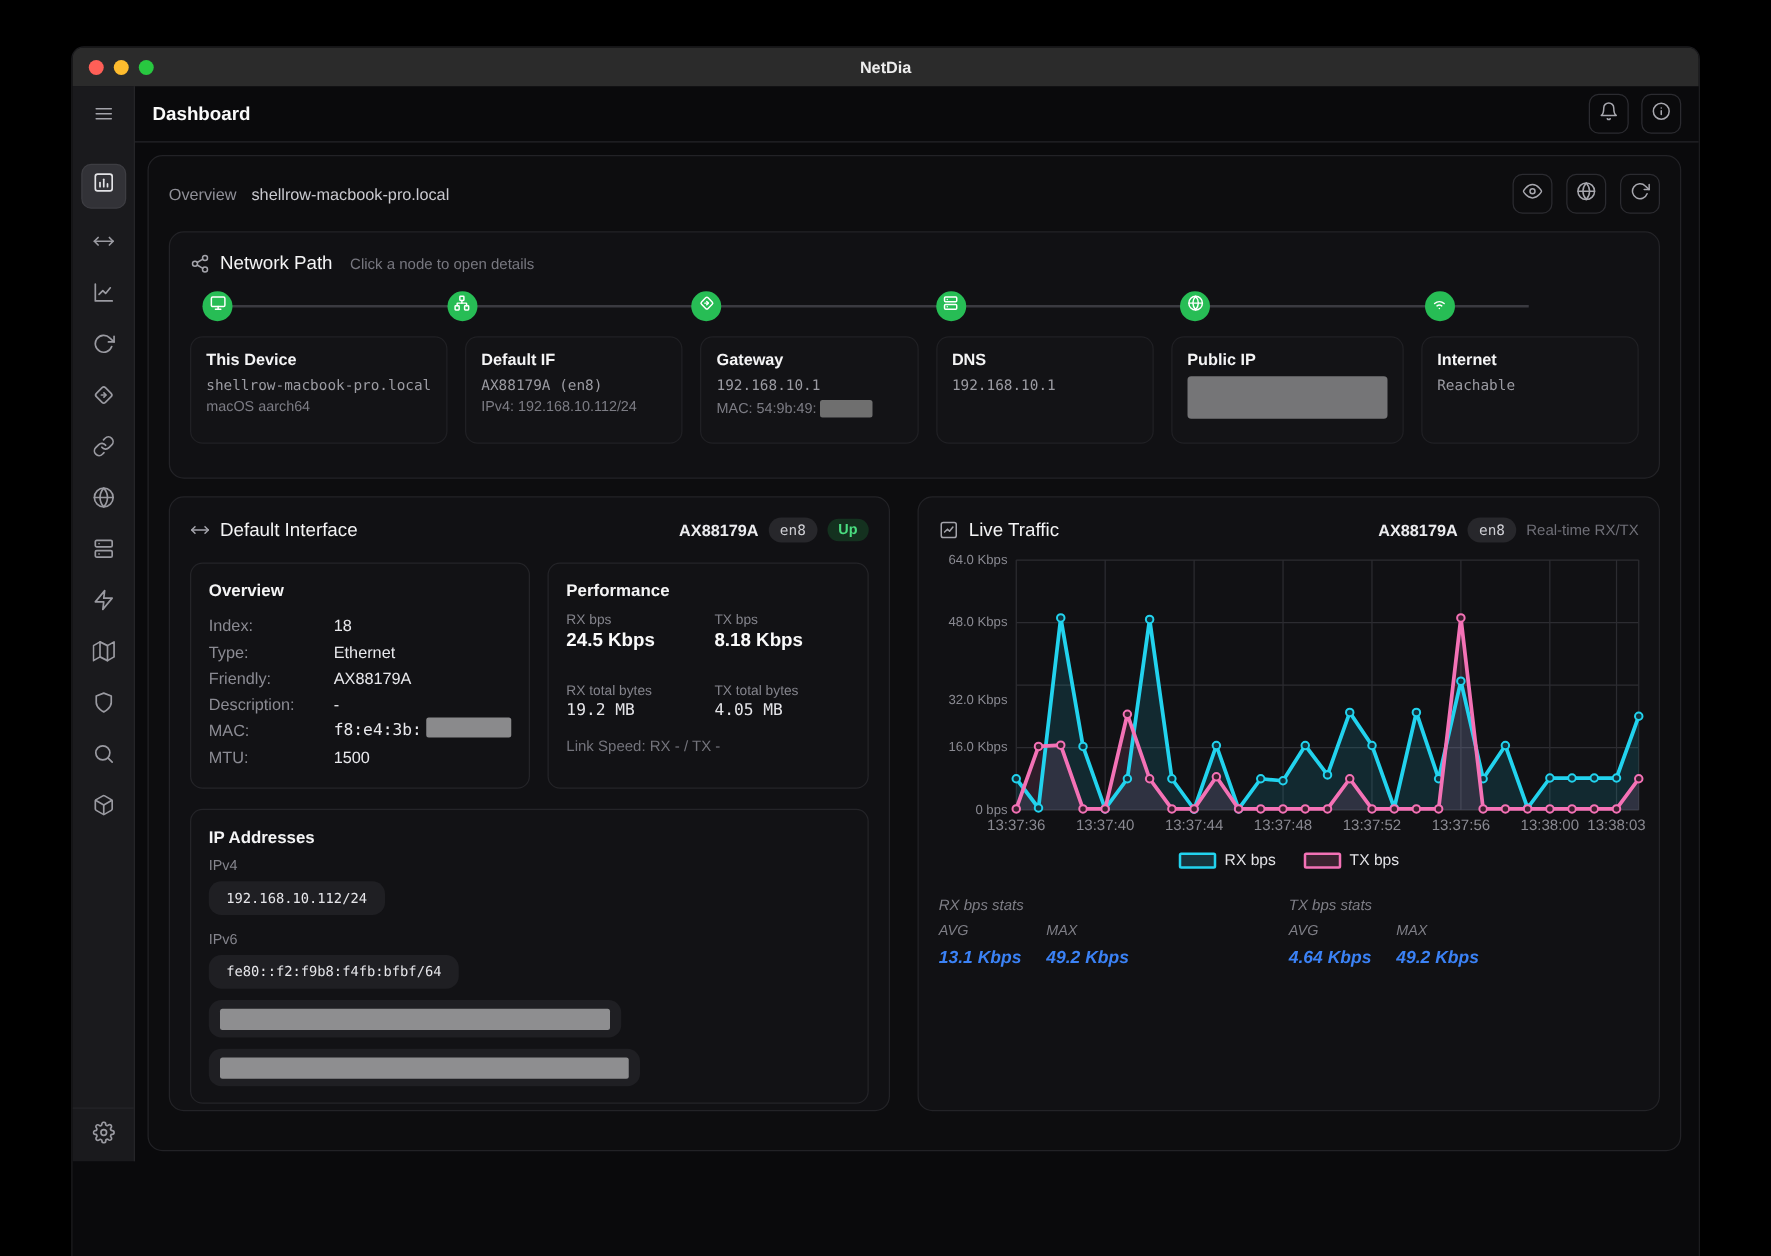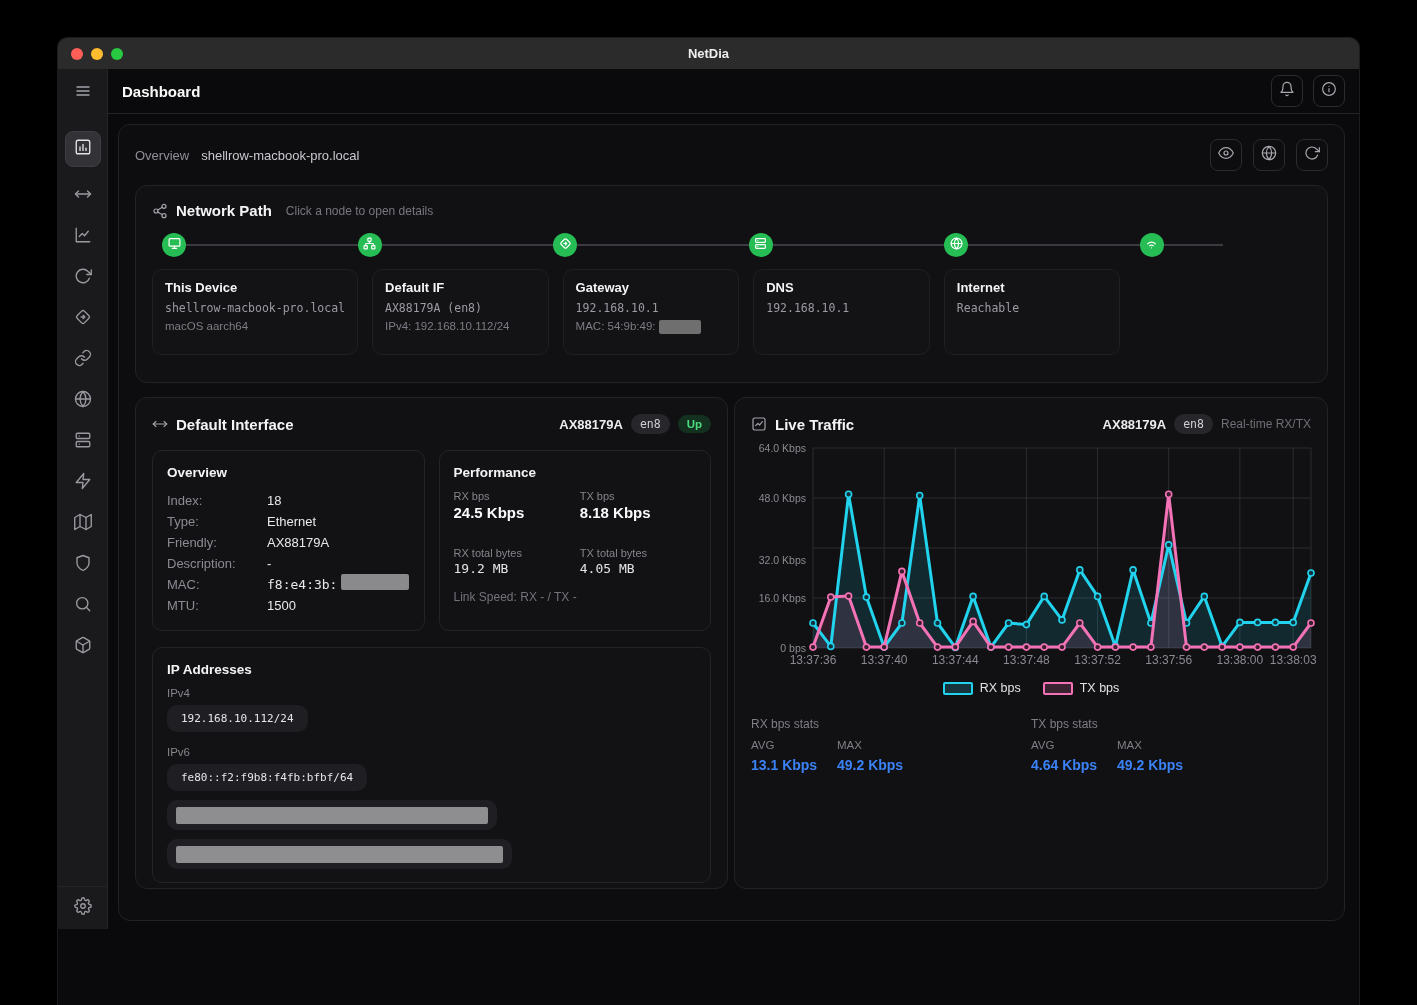--- a/index.html
+++ b/index.html
@@ -40,21 +40,21 @@
   .overview-label { font-size:13px; color:#8f8f97; }
   .overview-host { font-size:13px; color:#c9c9cf; margin-left:12px; }
   .overview-actions { margin-left:auto; display:flex; gap:11px; }
 
   
   .panel { background:#111114; border:1px solid #232327; border-radius:12px; padding:16px; }
   .np-panel { margin:0 16px; height:198px; }
   .panel-head { display:flex; align-items:center; gap:8px; }
   .panel-icon { color:#a3a3aa; display:flex; }
   .panel-icon svg { width:16px; height:16px; }
-  .panel-title { font-size:15px; font-weight:bold; color:#f4f4f5; }
+  .panel-title { font-size:15px; font-weight:normal; color:#f4f4f5; }
   .panel-sub { font-size:12px; color:#77777f; margin-left:6px; }
   .head-right { margin-left:auto; display:flex; align-items:center; gap:8px; }
   .if-name { font-size:13px; font-weight:bold; color:#ececef; }
   .badge { font-size:11.5px; padding:3px 9px; border-radius:999px; background:#27272b; color:#cfcfd4; font-family:"DejaVu Sans Mono",monospace; }
   .badge.up { background:#14311f; color:#4ade80; font-weight:bold; font-family:"Liberation Sans",sans-serif; }
   .rt-label { font-size:12px; color:#6f6f77; font-weight:normal; }
 
   
   .dots-row { position:relative; margin:14px 0 12px; height:24px; }
   .dots-line { position:absolute; left:26px; right:88px; top:11px; height:2px; background:#3a3a40; }
@@ -62,21 +62,21 @@
   .dot { position:relative; width:24px; height:24px; margin-left:10px; border-radius:50%; background:#27bd55; color:#fff; display:flex; align-items:center; justify-content:center; cursor:pointer; }
   .dot svg { width:13px; height:13px; }
   .np-card { border:1px solid #202024; background:#131316; border-radius:10px; padding:10px 12px; min-height:86px; cursor:pointer; }
   .np-card-title { font-size:13px; font-weight:bold; color:#f4f4f5; margin-bottom:6px; }
   .np-line1 { font-size:11.5px; color:#9b9ba2; font-family:"DejaVu Sans Mono",monospace; margin-bottom:5px; white-space:nowrap; }
   .np-line2 { font-size:11.5px; color:#7c7c84; white-space:nowrap; }
   .redact-inline { display:inline-block; width:42px; height:14px; background:#6f6f6f; border-radius:2px; vertical-align:middle; }
   .redact-block { width:160px; height:34px; background:#757577; border-radius:3px; margin-top:4px; }
 
   
-  .bottom-row { display:flex; gap:6px; margin:14px 16px 0;border-radius:10px; }
+  .bottom-row { display:flex; gap:22px; margin:14px 16px 0;border-radius:10px; }
   .bottom-row .panel { flex:1; height:492px; }
 
   .cards-2 { display:grid; grid-template-columns:1fr 1fr; gap:14px; margin-top:16px; }
   .card { border:1px solid #242428; background:#121215; border-radius:10px; padding:14px; }
   .card-title { font-size:13.5px; font-weight:bold; color:#f4f4f5; margin-bottom:10px; }
   .kv-row { display:flex; font-size:13px; line-height:21px; }
   .kv-label { width:100px; color:#8b8b93; }
   .kv-value { color:#e8e8ec; }
   .perf-grid { display:grid; grid-template-columns:1fr 1fr; gap:4px 10px; }
   .metric-label { font-size:11px; color:#84848c; }
@@ -101,21 +101,21 @@
   .gridline { stroke:#2c2c31; stroke-width:1; }
   .x-axis { position:relative; height:18px; margin-left:62px; margin-top:5px; }
   .x-tick { position:absolute; transform:translateX(-50%); font-size:12px; color:#8a8a92; white-space:nowrap; }
   .legend { display:flex; justify-content:center; gap:22px; margin-top:10px; }
   .legend-item { display:flex; align-items:center; gap:7px; cursor:pointer; }
   .legend-swatch { width:30px; height:13px; border-radius:2px; border:2.5px solid; }
   .sw-rx { border-color:#22d3ee; background:#17333c; }
   .sw-tx { border-color:#f472b6; background:#3a2330; }
   .legend-label { font-size:12.5px; color:#e2e2e6; }
   .stats-row { display:flex; margin-top:22px; }
-  .stats-col { flex:1; }
+  .stats-col { flex:1;font-style:italic; }
   .stats-title { font-size:12px; color:#7e7e86; margin-bottom:8px; }
   .stats-pair { display:flex; }
   .stat { width:86px; }
   .stat-label { font-size:11.5px; color:#7e7e86; }
   .stat-value { font-size:14px; font-weight:bold; color:#3b82f6; margin-top:6px; white-space:nowrap; }
 </style>
 </head>
 <body>
 
 <div class="window">
@@ -368,20 +368,24 @@
               <div class="np-line2">IPv4: 192.168.10.112/24</div>
             </div>
             <div class="np-card">
               <div class="np-card-title">Gateway</div>
               <div class="np-line1">192.168.10.1</div>
               <div class="np-line2"><span>MAC: 54:9b:49:</span> <span class="redact-inline"></span></div>
             </div>
             <div class="np-card">
               <div class="np-card-title">DNS</div>
               <div class="np-line1">192.168.10.1</div>
+            </div>
+            <div class="np-card">
+              <div class="np-card-title">Public IP</div>
+              <div class="redact-block"></div>
             </div>
             <div class="np-card">
               <div class="np-card-title">Internet</div>
               <div class="np-line1">Reachable</div>
             </div>
           </div>
         </div>
 
         <div class="bottom-row">
 

